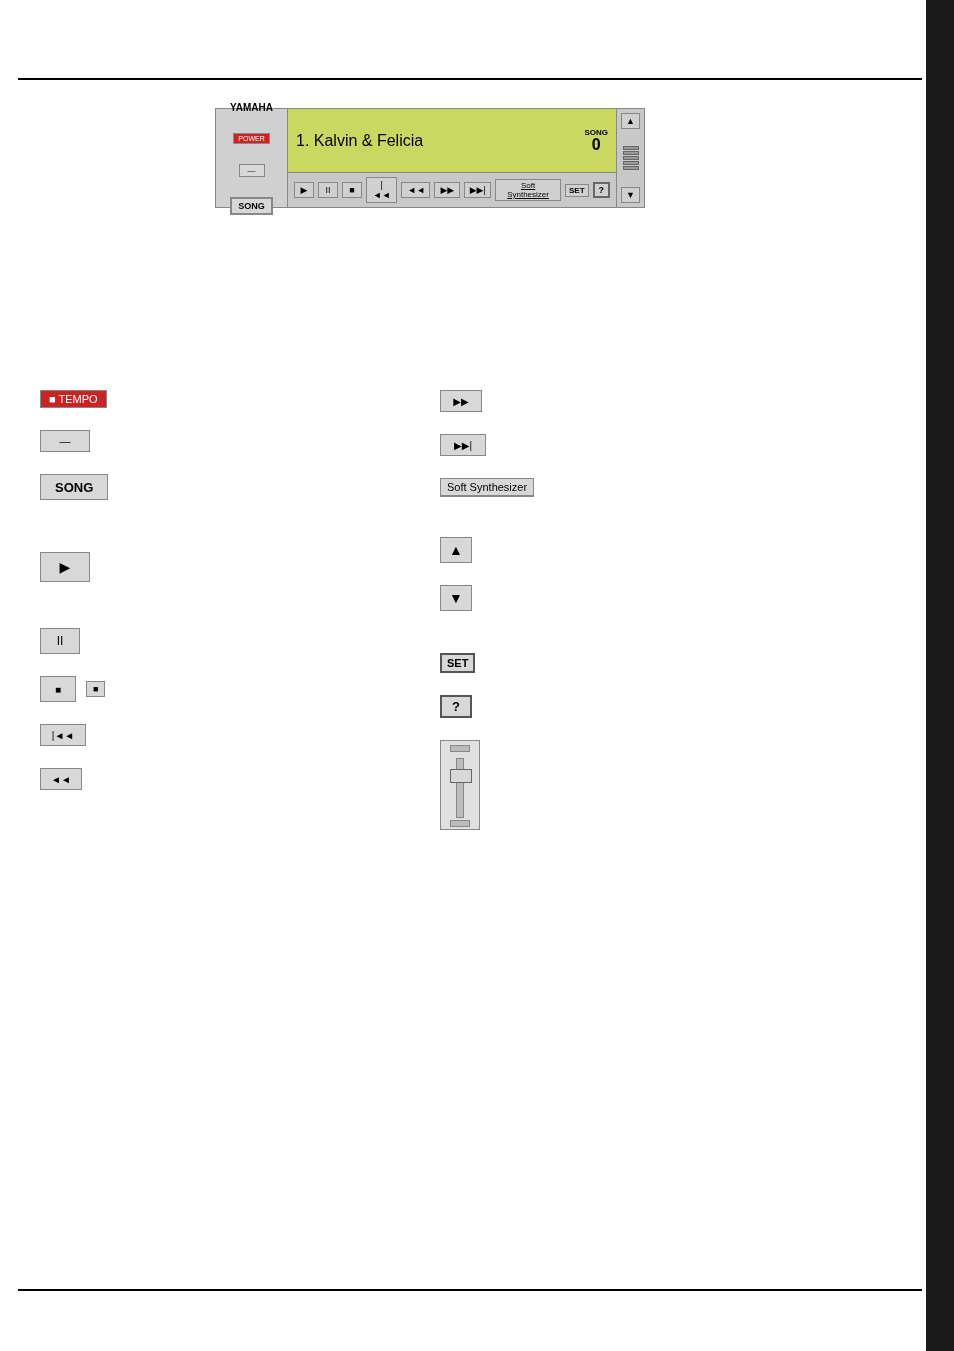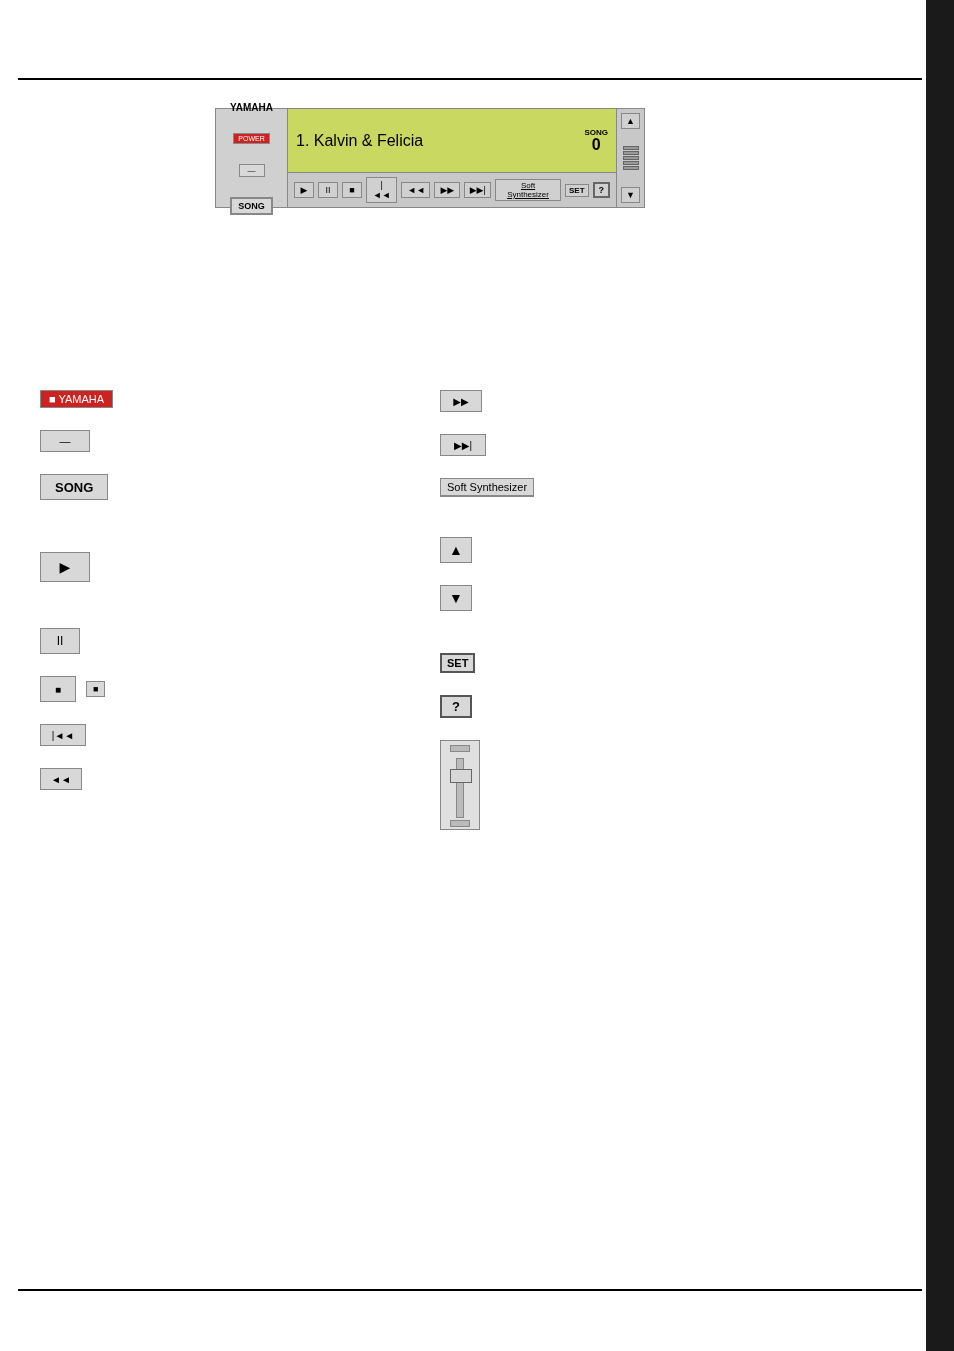--- a/index.html
+++ b/index.html
@@ -360,21 +360,21 @@
     <button class="up-arrow-btn">▼</button>
   </div>
 </div>
 
 <div style="position: absolute; top: 390px; left: 40px; right: 40px; display: flex; gap: 0;">
 
   <div style="width: 340px;">
 
     <div class="item-group">
       <div class="item-btn-area">
-        <button class="lbl-btn power-label-btn">■ YAMAHA</button>
+        <button class="lbl-btn power-label-btn">■ TEMPO</button>
       </div>
       <div class="item-desc"></div>
     </div>
 
     <div class="item-group">
       <div class="item-btn-area">
         <button class="lbl-btn btn-sm">—</button>
       </div>
       <div class="item-desc"></div>
     </div>

